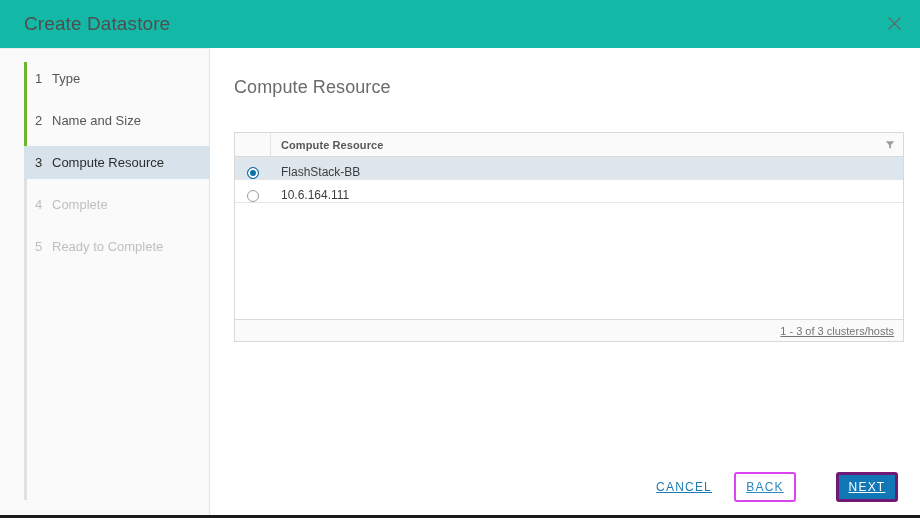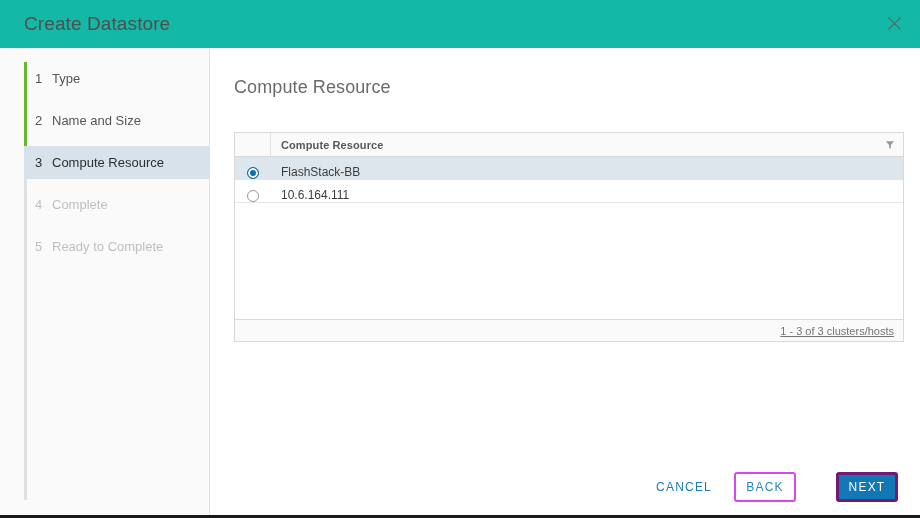--- a/index.html
+++ b/index.html
@@ -230,20 +230,21 @@
   .btn {
     height: 30px;
     font-family: "Liberation Sans", sans-serif;
     font-size: 12px;
     letter-spacing: 1.2px;
     cursor: pointer;
     border-radius: 3px;
     display: flex;
     align-items: center;
     justify-content: center;
+    text-decoration: underline;
   }
   .btn-link {
     background: transparent;
     border: none;
     color: #1d7bb5;
     padding: 0 10px;
   }
   .btn-outline {
     background: #ffffff;
     border: 2px solid #d946ef;

